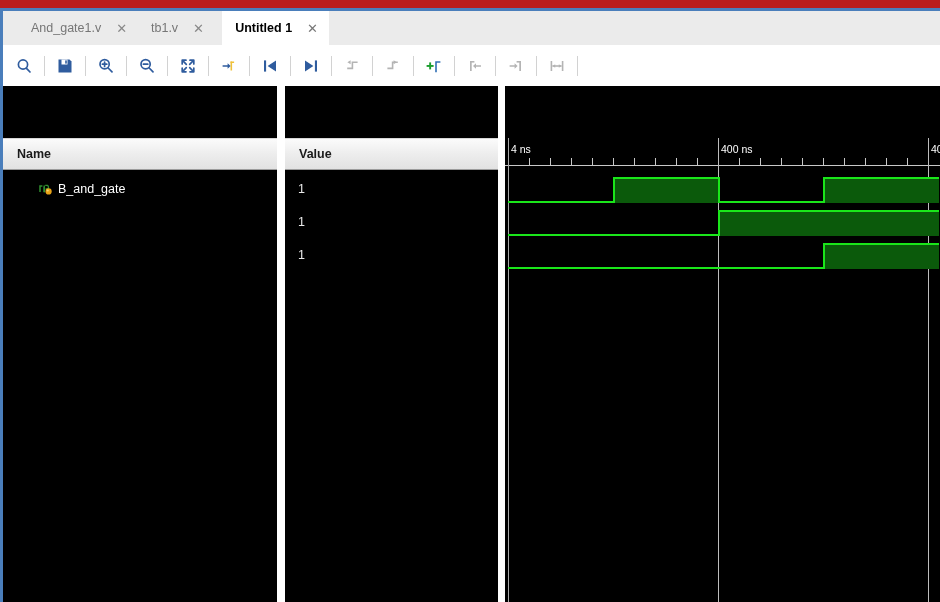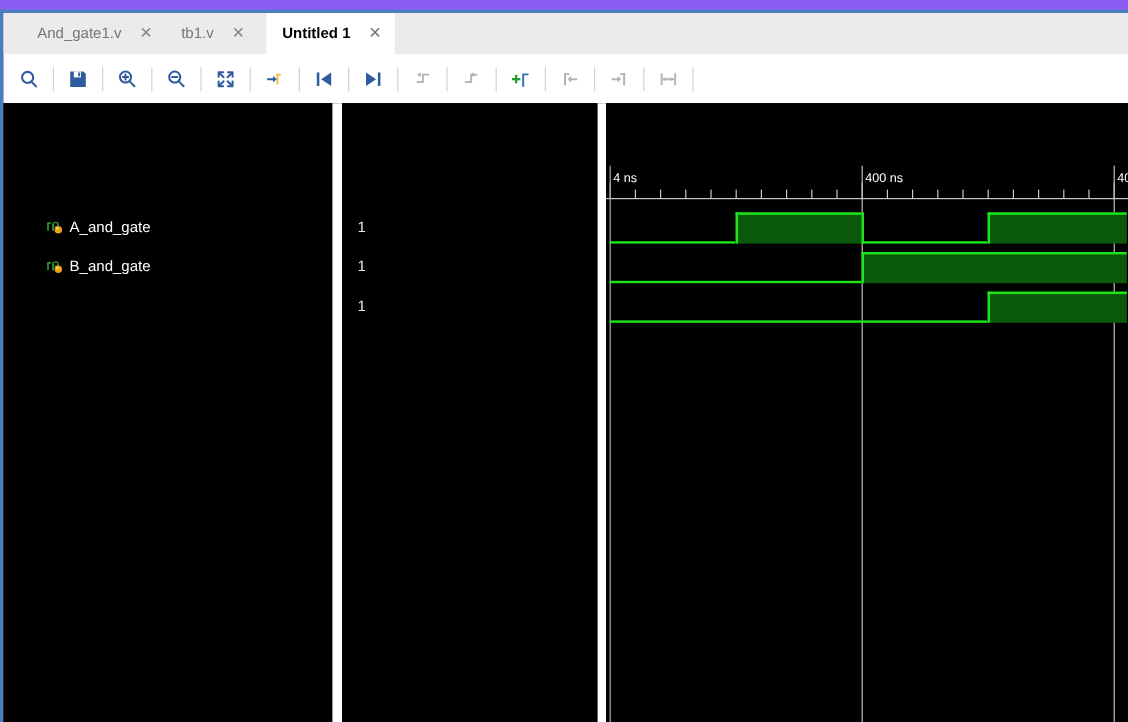--- a/index.html
+++ b/index.html
@@ -6,21 +6,21 @@
   html, body {
     width: 940px; height: 602px;
     background: #ffffff;
     font-family: "Liberation Sans", sans-serif;
     overflow: hidden;
   }
 
   #app {
     position: relative;
     width: 940px; height: 602px;
-    background: #8b5cf6;
+    background: #b91c1c;
   }
 
   
   .top-rule {
     position: absolute; left: 0; top: 8px;
     width: 940px; height: 3px;
     background: #4a7ebb;
   }
   .left-rule {
     position: absolute; left: 0; top: 8px;
@@ -375,49 +375,44 @@
           <path d="M7.2 7.2L4.6 9l2.6 1.8z" fill="#b4b4b4" stroke="none"></path>
           <path d="M10.8 7.2L13.4 9l-2.6 1.8z" fill="#b4b4b4" stroke="none"></path>
         </svg>
       </div>
       <div class="tsep"></div>
     </div>
 
   <div class="main">
 
     <div class="col-name">
+      <div class="colhdr">
+        <span>Name</span>
+      </div>
       <div class="rows" id="name-rows-host">
           <div class="srow">
             <span class="sigicon"><svg width="14" height="14" viewBox="0 0 14 14">
                 <path d="M1 10V4h2.4" stroke="#2f8f2f" stroke-width="1.5" fill="none"></path>
                 <path d="M5.2 10V4.6a2 2 0 1 1 0 0" stroke="#2f8f2f" stroke-width="1.5" fill="none"></path>
                 <rect x="4.6" y="3.4" width="1.3" height="7" fill="#2f8f2f"></rect>
                 <path d="M6.2 3.4h2.2a2 2 0 0 1 0 3.6H6.6" stroke="#2f8f2f" stroke-width="1.3" fill="none"></path>
                 <circle cx="9.6" cy="9.4" r="3.1" fill="#e8a317"></circle>
                 <circle cx="8.7" cy="8.5" r="1.1" fill="#f6d77a"></circle>
               </svg></span>
-            <span class="sname">A_and_gate</span>
-          </div>
-          <div class="srow">
-            <span class="sigicon"><svg width="14" height="14" viewBox="0 0 14 14">
-                <path d="M1 10V4h2.4" stroke="#2f8f2f" stroke-width="1.5" fill="none"></path>
-                <path d="M5.2 10V4.6a2 2 0 1 1 0 0" stroke="#2f8f2f" stroke-width="1.5" fill="none"></path>
-                <rect x="4.6" y="3.4" width="1.3" height="7" fill="#2f8f2f"></rect>
-                <path d="M6.2 3.4h2.2a2 2 0 0 1 0 3.6H6.6" stroke="#2f8f2f" stroke-width="1.3" fill="none"></path>
-                <circle cx="9.6" cy="9.4" r="3.1" fill="#e8a317"></circle>
-                <circle cx="8.7" cy="8.5" r="1.1" fill="#f6d77a"></circle>
-              </svg></span>
             <span class="sname">B_and_gate</span>
           </div>
         </div>
     </div>
 
     <div class="col-divider-1"></div>
 
     <div class="col-value">
+      <div class="colhdr">
+        <span>Value</span>
+      </div>
       <div class="rows" id="value-rows-host">
           <div class="vrow">
             <span class="vval">1</span>
           </div>
           <div class="vrow">
             <span class="vval">1</span>
           </div>
           <div class="vrow">
             <span class="vval">1</span>
           </div>

